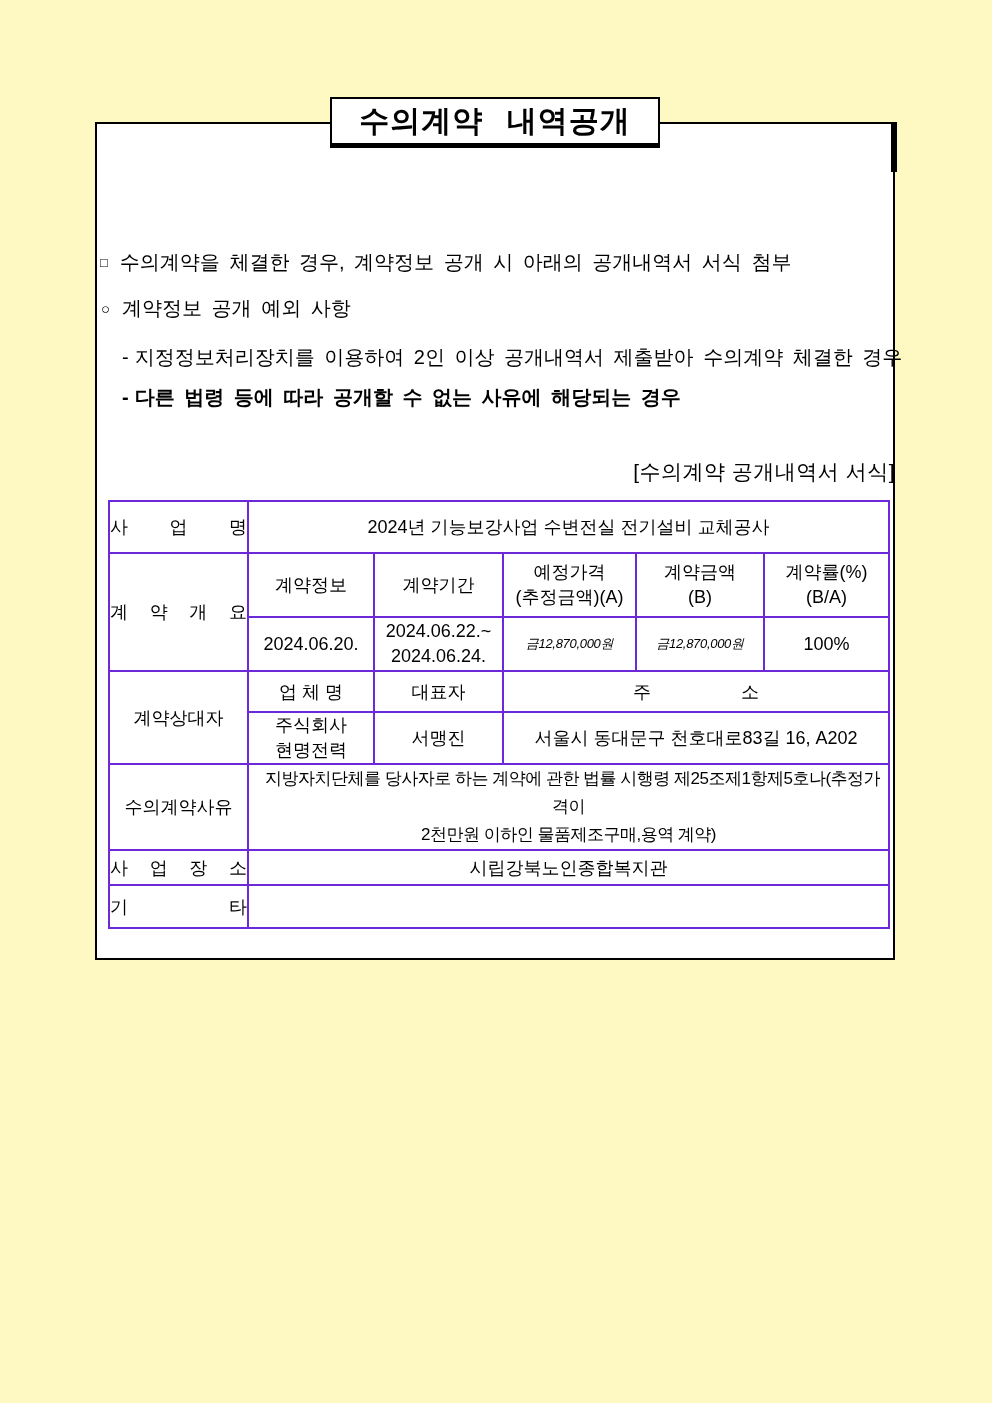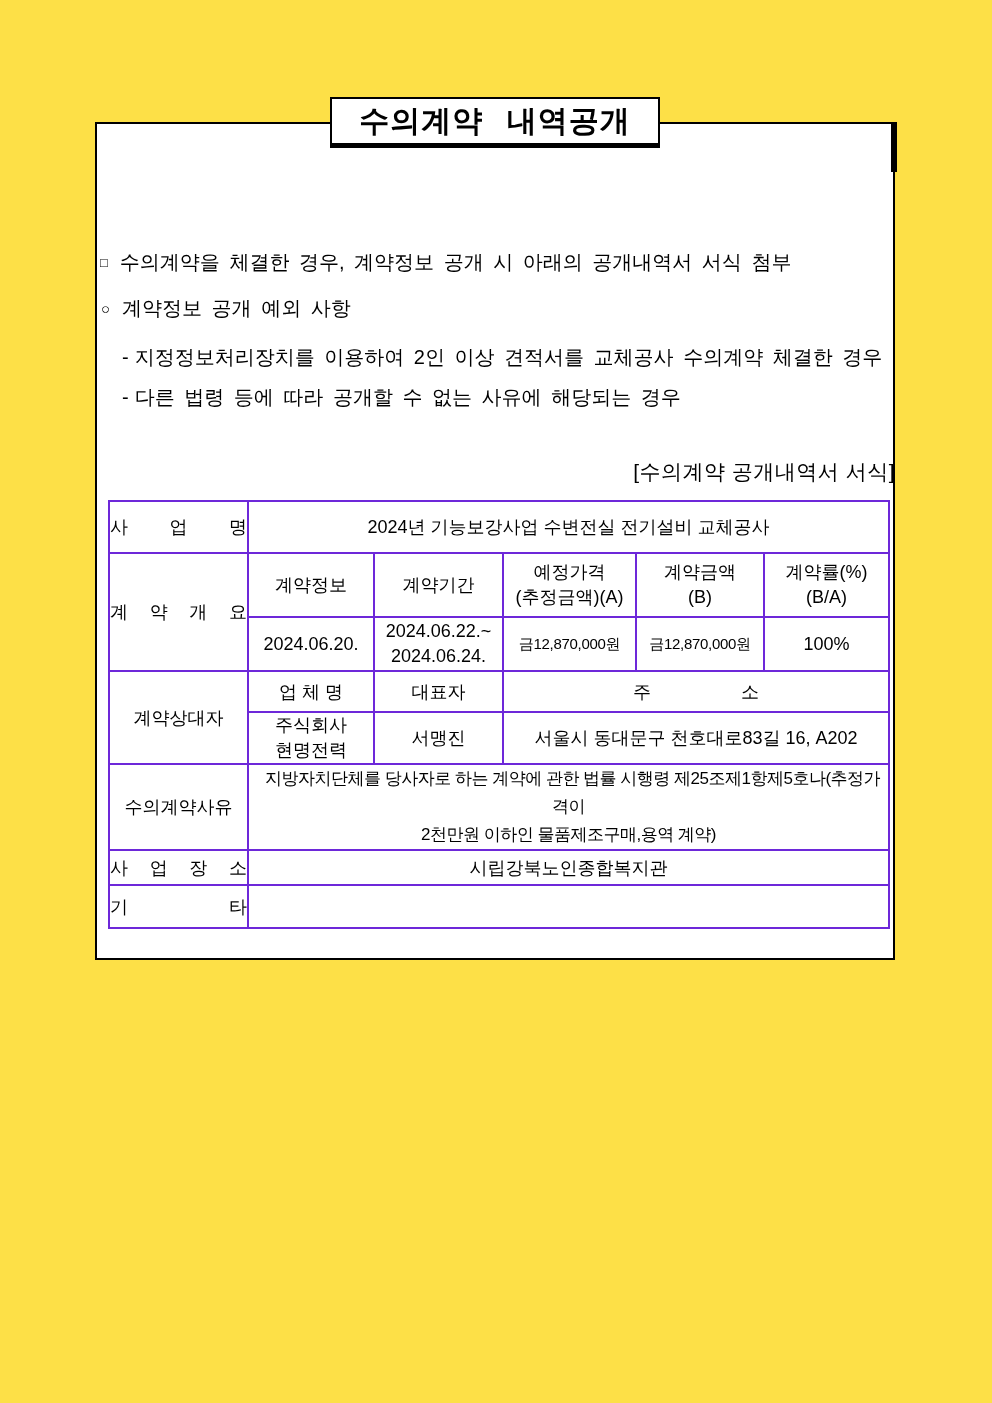--- a/index.html
+++ b/index.html
@@ -1,17 +1,17 @@
 <!DOCTYPE html>
 <html><head>
 <meta charset="utf-8">
 <style>
   html,body { margin:0; padding:0; background:#ffffff; }
   .page {
-    position:relative; width:992px; height:1403px; background:#fde047;
+    position:relative; width:992px; height:1403px; background:#fef9c3;
     font-family:"Liberation Sans", sans-serif; color:#000; overflow:hidden;
   }
   .frame {
     position:absolute; left:95px; top:122px; width:800px; height:838px;
     border:2px solid #000; box-sizing:border-box; background:#fff;
   }
   .frame-accent {
     position:absolute; left:891px; top:122px; width:6px; height:50px; background:#000;
   }
   .title-box {
@@ -19,37 +19,37 @@
     box-sizing:border-box; border:2px solid #000; border-bottom-width:5px;
     background:#fff; display:flex; align-items:center; justify-content:center;
     font-size:30px; font-weight:bold; letter-spacing:1px; word-spacing:14px;
     white-space:nowrap; z-index:2;
   }
   .note { position:absolute; font-size:20px; white-space:nowrap; word-spacing:4px; }
   .note .marker { display:inline-block; margin-right:12px; }
   #note1 { left:100px; top:249px; } #note1 .marker { font-size:13px; vertical-align:2px; }
   #note2 { left:101px; top:295px; } #note2 .marker { font-size:15px; vertical-align:1px; }
   #note3 { left:122px; top:344px; } #note3 .marker { margin-right:6px; }
-  #note4 { left:122px; top:384px; } #note4 .marker { margin-right:6px; }
+  #note4 { left:122px; top:384px;font-weight:bold; } #note4 .marker { margin-right:6px; }
   .form-title {
     position:absolute; left:95px; top:458px; width:800px;
     text-align:right; font-size:21px; letter-spacing:0.5px;
   }
   table.disclosure {
     position:absolute; left:108px; top:500px; width:780px;
     border-collapse:collapse; table-layout:fixed; font-size:18px;
   }
   table.disclosure td {
     border:2px solid #6d28d9; vertical-align:middle; text-align:center;
     padding:0; overflow:hidden;
   }
   td.lbl   { text-align:justify; text-align-last:justify; padding:0 15px; }
   td.lbl-c { text-align:center; padding:0 4px; }
   td.ml    { white-space:pre-line; line-height:25px;border-radius:23px; }
-  td.money { font-size:15px; letter-spacing:-0.3px; white-space:nowrap; }
+  td.money { font-size:13px; letter-spacing:-0.3px; white-space:nowrap;font-style:italic; }
   td.reason {
     text-align:left; font-size:17px; letter-spacing:-0.5px;
     white-space:pre-line; line-height:28px; padding:0 2px 0 2px; text-indent:8px;
   }
 </style>
 </head>
 <body>
 
 <div class="page">
 
@@ -60,21 +60,21 @@
     <span>수의계약 내역공개</span>
   </div>
 
   <div class="note" id="note1">
     <span class="marker">□</span><span>수의계약을 체결한 경우, 계약정보 공개 시 아래의 공개내역서 서식 첨부</span>
   </div>
   <div class="note" id="note2">
     <span class="marker">○</span><span>계약정보 공개 예외 사항</span>
   </div>
   <div class="note" id="note3">
-    <span class="marker">-</span><span>지정정보처리장치를 이용하여 2인 이상 견적서를 교체공사 수의계약 체결한 경우</span>
+    <span class="marker">-</span><span>지정정보처리장치를 이용하여 2인 이상 공개내역서 제출받아 수의계약 체결한 경우</span>
   </div>
   <div class="note" id="note4">
     <span class="marker">-</span><span>다른 법령 등에 따라 공개할 수 없는 사유에 해당되는 경우</span>
   </div>
 
   <div class="form-title">[수의계약 공개내역서 서식]</div>
 
   <table class="disclosure">
     <colgroup>
       <col style="width:139px">

